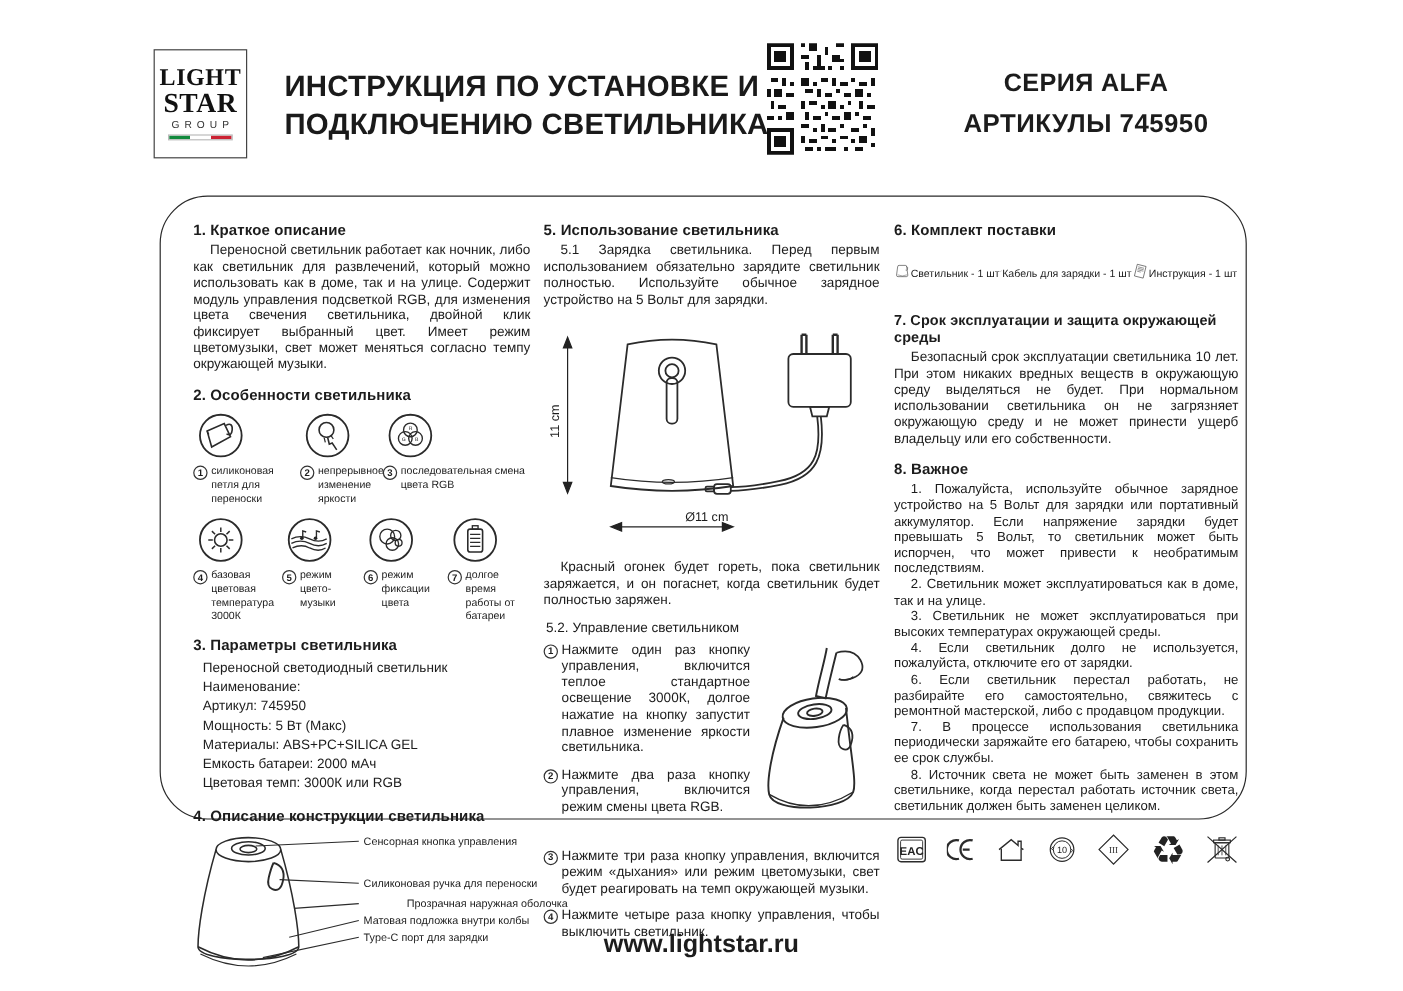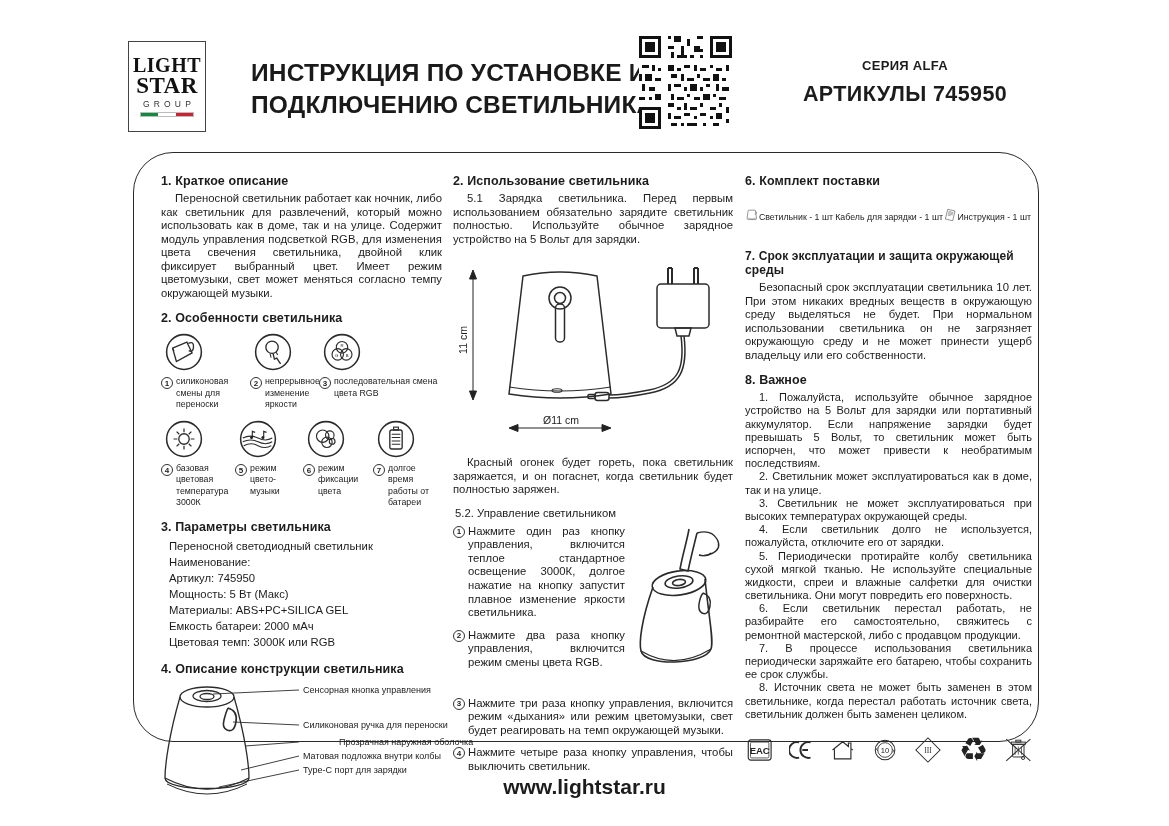--- a/index.html
+++ b/index.html
@@ -8,28 +8,28 @@
 
   
   .logo-box { position:absolute; left:128px; top:41px; width:78px; height:91px; border:1px solid #444;
               display:flex; flex-direction:column; align-items:center; justify-content:center; }
   .logo-l1,.logo-l2 { font-family:"Liberation Serif",serif; font-weight:bold; color:#111; line-height:.92; }
   .logo-l1 { font-size:20px; letter-spacing:.5px; }
   .logo-l2 { font-size:23px; letter-spacing:.5px; }
   .logo-l3 { font-size:8.5px; letter-spacing:4.2px; margin:3px 0 3px 4px; color:#333; }
   .logo-flag { width:54px; height:5px; border:.5px solid #bbb;
                background:linear-gradient(90deg,#118a3c 0 33.3%,#ffffff 33.3% 66.6%,#cc2233 66.6% 100%); }
-  .main-title { position:absolute; left:251px; top:57px; font-size:24.5px; font-weight:bold; line-height:1.32; color:#1a1a1a; letter-spacing:.2px; }
+  .main-title { position:absolute; left:237px; top:57px; font-size:24.5px; font-weight:bold; line-height:1.32; color:#1a1a1a; letter-spacing:.2px; }
   .qr { position:absolute; left:639px; top:36px; width:93px; height:93px; }
   .hdr-right { position:absolute; left:770px; top:58px; width:270px; text-align:center; }
-  .hdr-series { font-size:13px; font-weight:bold; letter-spacing:.3px; }
+  .hdr-series { font-size:21px; font-weight:bold; letter-spacing:.3px; }
   .hdr-art { font-size:21.5px; font-weight:bold; margin-top:9px; letter-spacing:.4px; }
 
   
-  .sheet { position:absolute; left:133px; top:152px; width:906px; height:590px; border:1.5px solid #2a2a2a; border-radius:40px; }
+  .sheet { position:absolute; left:133px; top:163px; width:906px; height:520px; border:1.5px solid #2a2a2a; border-radius:40px; }
   .col { position:absolute; top:0; }
   .col1 { left:27px;  width:281px; }
   .col2 { left:319px; width:280px; }
   .col3 { left:611px; width:287px; }
   h3.sec { font-size:12.5px; font-weight:bold; margin:0 0 4px 0; letter-spacing:.1px; }
   .body-txt { font-size:11.3px; line-height:1.2; text-align:justify; }
   .indent { text-indent:14px; }
 
   
   .feat-grid1 { display:grid; grid-template-columns:86px 66px 122px; column-gap:3px; margin-top:8px; }
@@ -46,21 +46,21 @@
   .param-lines div { font-size:11.3px; line-height:1.42; }
 
   
   .fig4 { position:relative; height:138px; margin-top:4px; }
   .fig4 svg { position:absolute; left:0; top:0; }
   .callout { position:absolute; left:142px; font-size:9px; white-space:nowrap;text-align:right; }
 
   
   .fig5 { position:relative; height:198px; margin:10px 0 2px 0; }
   .dim-v { position:absolute; left:-4px; top:78px; transform:rotate(-90deg); font-size:10.5px; }
-  .dim-h { position:absolute; left:62px; top:158px; width:92px; text-align:center; font-size:10.5px; }
+  .dim-h { position:absolute; left:62px; top:158px; width:92px; text-align:right; font-size:10.5px; }
   .steps-wrap { margin-top:6px; }
   .hand-fig { float:right; width:104px; height:168px; margin-left:4px; }
   .step { display:flex; margin-bottom:9px; }
   .step .numc { margin-top:1px; }
   .step-txt { font-size:11.3px; line-height:1.2; text-align:justify; }
   .sub-title { font-size:11.3px; margin:10px 0 5px 2px; }
 
   
   .kit-row { display:grid; grid-template-columns:88px 110px 88px; margin-top:6px; }
   .kit { display:flex; flex-direction:row; align-items:center; }
@@ -195,21 +195,21 @@
       <div class="feat-grid1">
         <div class="feat">
           <svg class="ic" width="38" height="38" viewBox="0 0 40 40">
             <circle class="ln" cx="20" cy="20" r="18.3" stroke-width="1.6"></circle>
             <path class="ln" d="M8,16 L23,9.5 L28.5,21 L12,30 Z" stroke-width="1.4"></path>
             <path class="ln" d="M24.5,11 q6,-3 5.5,4 q-.5,6 -5,3.5" stroke-width="1.4"></path>
             <path class="ln" d="M8,16 l1.5,3" stroke-width="1.2"></path>
           </svg>
           <div class="feat-cap">
             <span class="numc">1</span>
-            <span class="feat-lbl">силиконовая смены для переноски</span>
+            <span class="feat-lbl">силиконовая петля для переноски</span>
           </div>
         </div>
         <div class="feat">
           <svg class="ic" width="38" height="38" viewBox="0 0 40 40">
             <circle class="ln" cx="20" cy="20" r="18.3" stroke-width="1.6"></circle>
             <circle class="ln" cx="19" cy="15" r="6.5" stroke-width="1.4"></circle>
             <path class="ln" d="M20,21.5 l1.5,6 l2.5,-1 l2,3 l2,3" stroke-width="1.4"></path>
             <path class="ln" d="M17,22 l1,4 M23,20 l2,3" stroke-width="1.1"></path>
           </svg>
           <div class="feat-cap">
@@ -327,21 +327,21 @@
         </svg>
         <span class="callout" style="top:5px;">Сенсорная кнопка управления</span>
         <span class="callout" style="top:40px;">Силиконовая ручка для переноски</span>
         <span class="callout" style="top:57px;padding-left:36px;">Прозрачная наружная оболочка</span>
         <span class="callout" style="top:71px;">Матовая подложка внутри колбы</span>
         <span class="callout" style="top:85px;">Type-C порт для зарядки</span>
       </div>
     </div>
 
     <div class="col col2" style="top:21px;">
-      <h3 class="sec">2. Использование светильника</h3>
+      <h3 class="sec">5. Использование светильника</h3>
       <p class="body-txt indent">5.1 Зарядка светильника. Перед первым использованием обязательно зарядите светильник полностью. Используйте обычное зарядное устройство на 5 Вольт для зарядки.</p>
 
       <div class="fig5">
         <svg width="278" height="196" viewBox="0 0 278 196">
           <g class="ln" stroke-width="1.5">
             <path d="M70,20 Q107,12 144,20 L158,138 Q107,146 56,138 Z"></path>
             <path d="M56,131 Q107,139 158,131" stroke-width="1.1"></path>
             <circle cx="107" cy="42" r="11"></circle>
             <circle cx="107" cy="42" r="5.5"></circle>
             <rect x="102.5" y="48" width="9" height="38" rx="4"></rect>
@@ -452,21 +452,20 @@
 
       <h3 class="sec" style="margin-top:13px; font-size:12px;">7. Срок эксплуатации и защита окружающей среды</h3>
       <p class="body-txt indent">Безопасный срок эксплуатации светильника 10 лет. При этом никаких вредных веществ в окружающую среду выделяться не будет. При нормальном использовании светильника он не загрязняет окружающую среду и не может принести ущерб владельцу или его собственности.</p>
 
       <h3 class="sec" style="margin-top:11px;">8. Важное</h3>
       <div>
         <p class="body-txt indent" style="font-size:11px;">1. Пожалуйста, используйте обычное зарядное устройство на 5 Вольт для зарядки или портативный аккумулятор. Если напряжение зарядки будет превышать 5 Вольт, то светильник может быть испорчен, что может привести к необратимым последствиям.</p>
         <p class="body-txt indent" style="font-size:11px;">2. Светильник может эксплуатироваться как в доме, так и на улице.</p>
         <p class="body-txt indent" style="font-size:11px;">3. Светильник не может эксплуатироваться при высоких температурах окружающей среды.</p>
         <p class="body-txt indent" style="font-size:11px;">4. Если светильник долго не используется, пожалуйста, отключите его от зарядки.</p>
-        <p class="body-txt indent" style="font-size:11px;">5. Периодически протирайте колбу светильника сухой мягкой тканью. Не используйте специальные жидкости, спреи и влажные салфетки для очистки светильника. Они могут повредить его поверхность.</p>
         <p class="body-txt indent" style="font-size:11px;">6. Если светильник перестал работать, не разбирайте его самостоятельно, свяжитесь с ремонтной мастерской, либо с продавцом продукции.</p>
         <p class="body-txt indent" style="font-size:11px;">7. В процессе использования светильника периодически заряжайте его батарею, чтобы сохранить ее срок службы.</p>
         <p class="body-txt indent" style="font-size:11px;">8. Источник света не может быть заменен в этом светильнике, когда перестал работать источник света, светильник должен быть заменен целиком.</p>
       </div>
 
       <div class="certs">
         <svg width="40" height="36" viewBox="0 0 40 36">
           <rect class="ln" x="2" y="2" width="36" height="32" rx="4" stroke-width="1.8"></rect>
           <rect class="ln" x="5.5" y="5.5" width="29" height="25" rx="2" stroke-width="1.2"></rect>
           <text x="20" y="24.5" text-anchor="middle" font-size="15" font-weight="bold" fill="#222" font-family="Liberation Sans">EAC</text>

